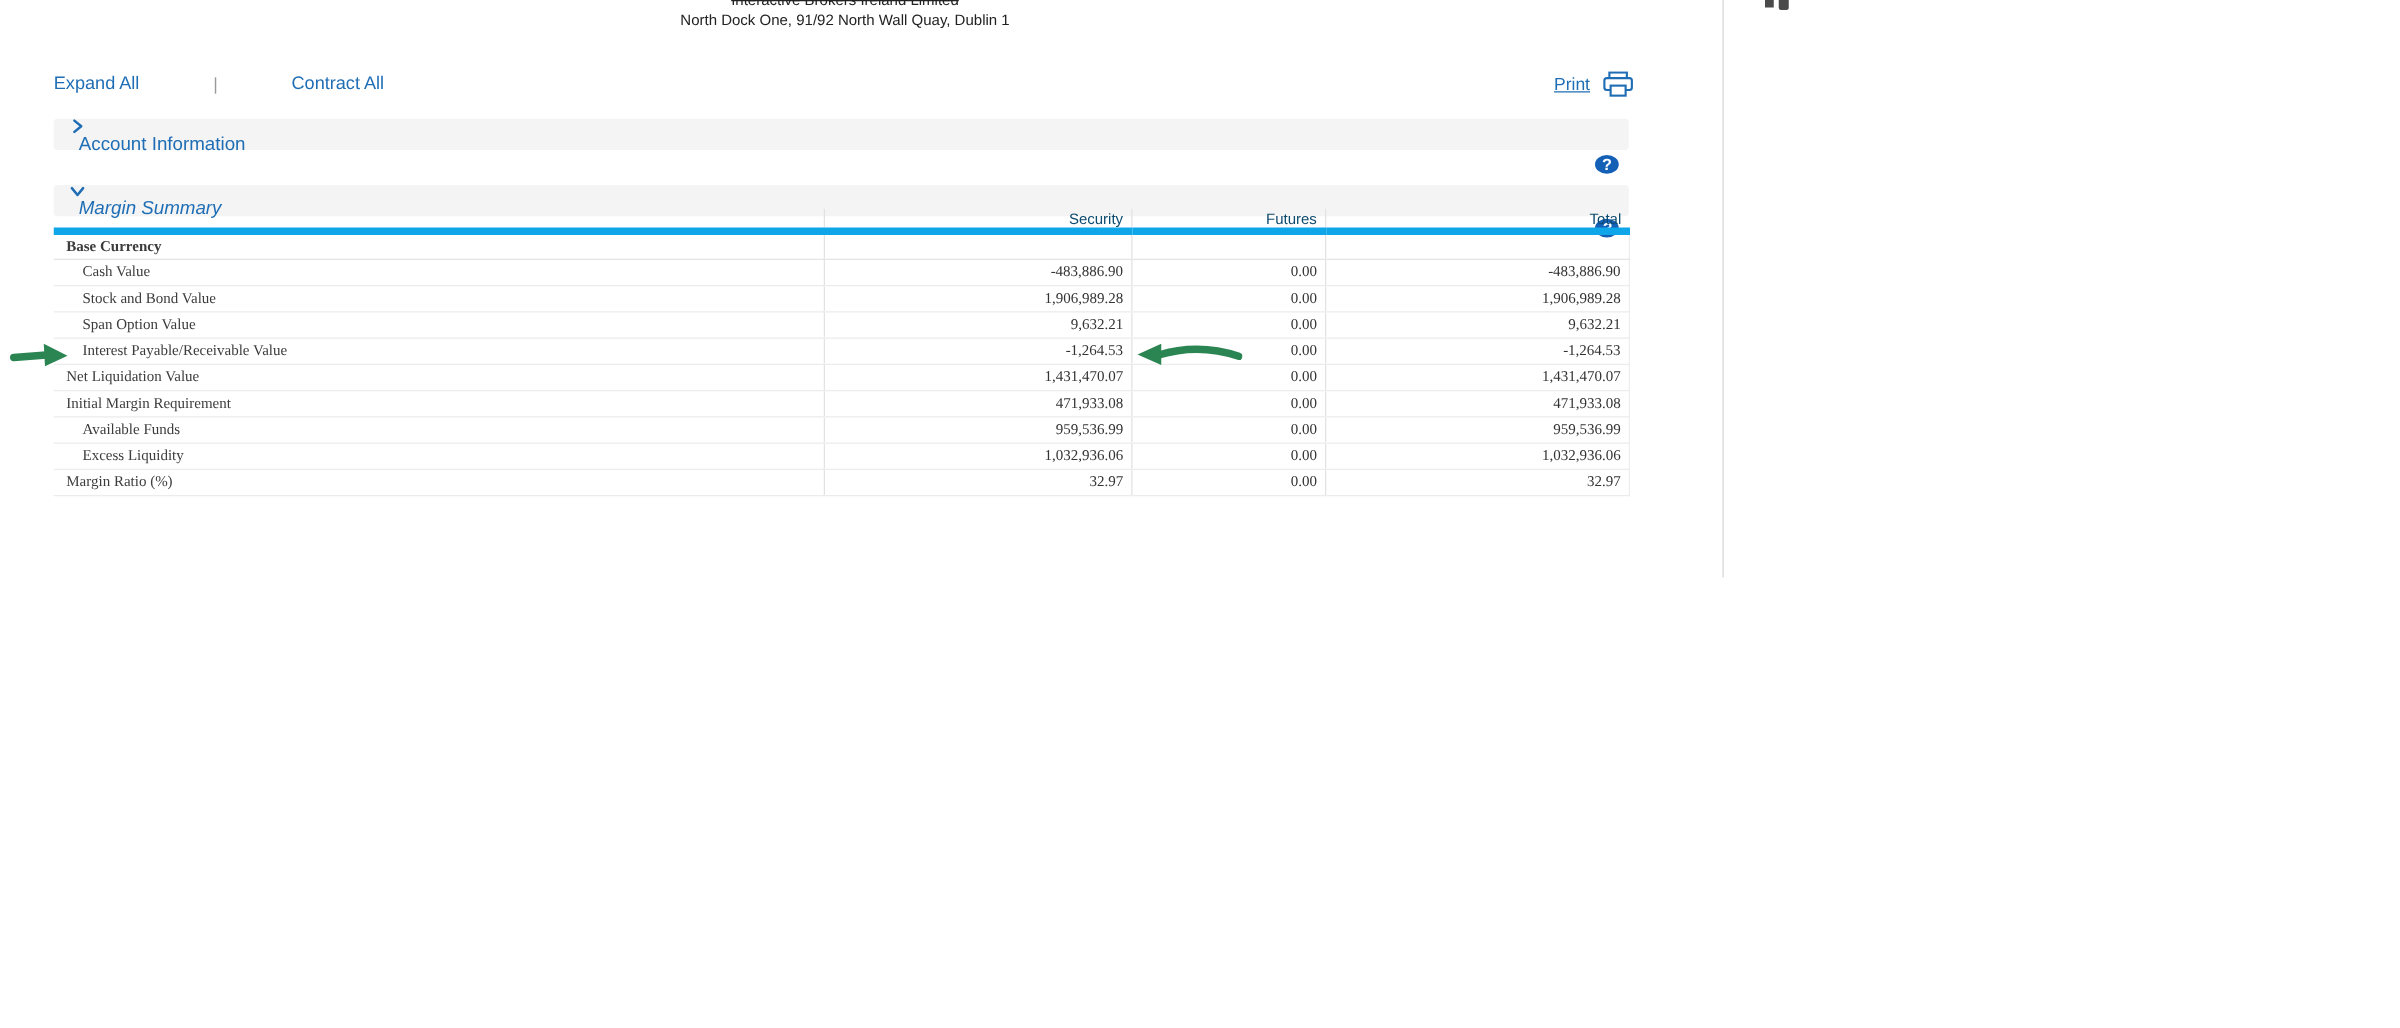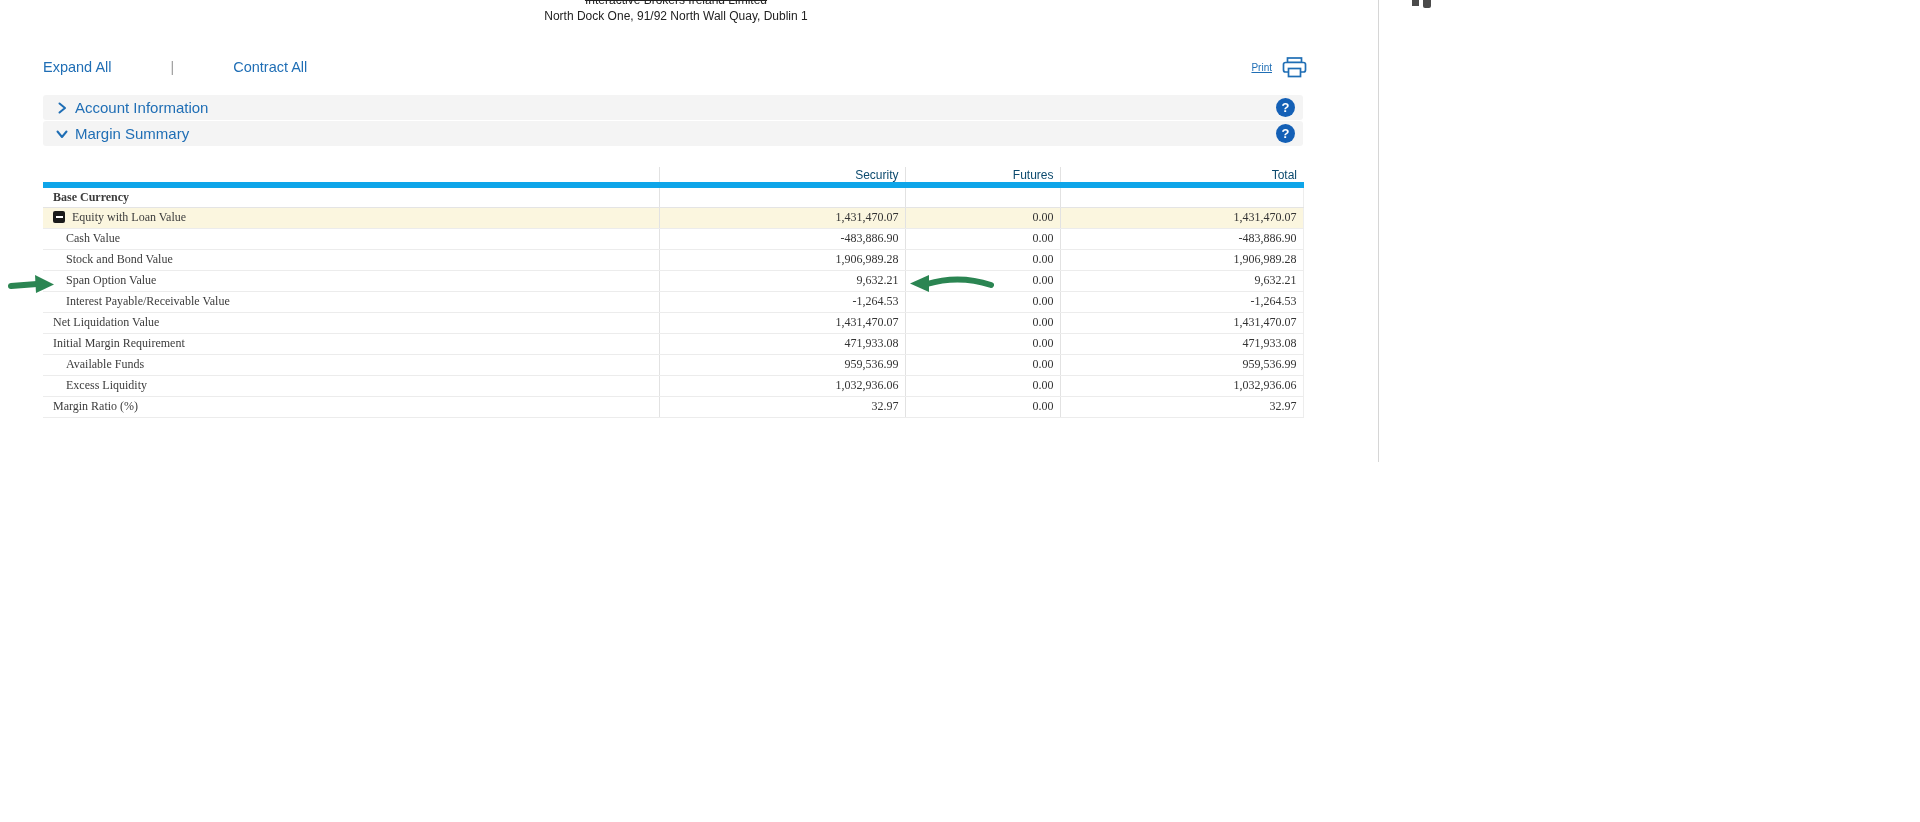--- a/index.html
+++ b/index.html
@@ -14,28 +14,28 @@
   .company .line2 { position:absolute; top:9px; left:0; width:100%; text-align:center;
                     font-size:12px; color:#222; }
 
   
   .toolbar { position:absolute; left:43px; top:55px; width:1264px; height:24px;
              display:flex; justify-content:space-between; align-items:center; }
   .left-links { display:flex; align-items:center;gap:48px; }
   .link { color:#1f6eb5; font-size:14.5px; cursor:pointer; }
   .sep { color:#9a9a9a; margin:0 11px; font-size:14px; }
   .print { display:flex; align-items:center; gap:10px; cursor:pointer; }
-  .print-label { color:#1f6eb5; font-size:10px;text-decoration:underline; }
+  .print-label { color:#1f6eb5; font-size:14px;text-decoration:underline; }
 
   
   .section-bar { position:absolute; left:43px; width:1260px; height:25px; background:#f4f4f4;
-                 border-radius:3px; display:flex; align-items:center; padding:0 8px 0 13px;
-                 cursor:pointer; }
+                 border-radius:3px; display:flex; padding:0 8px 0 13px;
+                 cursor:pointer;flex-direction:column; }
   .section-bar.acct { top:95px; }
-  .section-bar.margin { top:121px; }
+  .section-bar.margin { top:148px;font-style:italic; }
   .chev { display:inline-flex; width:12px; height:12px; align-items:center; justify-content:center; }
   .section-title { color:#1f6eb5; font-size:15px; margin-left:7px; }
   .qmark { margin-left:auto; width:19px; height:19px; border-radius:50%; background:#1460b6;
            color:#fff; font-size:13px; font-weight:bold; display:flex; align-items:center;
            justify-content:center; cursor:pointer; }
 
   
   .margin-table { position:absolute; left:43px; top:167px; width:1260px; border-collapse:collapse;
                   table-layout:fixed; font-size:12px; }
   .margin-table th { height:18px; font-weight:normal; color:#0c4a6e; text-align:right;
@@ -125,26 +125,20 @@
         <th class="c-num">Total</th>
       </tr>
     </thead>
     <tbody>
       <tr class="group-row">
         <td class="c-label">Base Currency</td>
         <td class="c-num"></td>
         <td class="c-num"></td>
         <td class="c-num"></td>
       </tr>
-    <tr class="hl">
-          <td class="c-label"><span class="collapse-box"></span><span>Equity with Loan Value</span></td>
-          <td class="c-num">1,431,470.07</td>
-          <td class="c-num">0.00</td>
-          <td class="c-num">1,431,470.07</td>
-        </tr>
         <tr>
           <td class="c-label ind1"><span>Cash Value</span></td>
           <td class="c-num">-483,886.90</td>
           <td class="c-num">0.00</td>
           <td class="c-num">-483,886.90</td>
         </tr>
         <tr>
           <td class="c-label ind1"><span>Stock and Bond Value</span></td>
           <td class="c-num">1,906,989.28</td>
           <td class="c-num">0.00</td>

